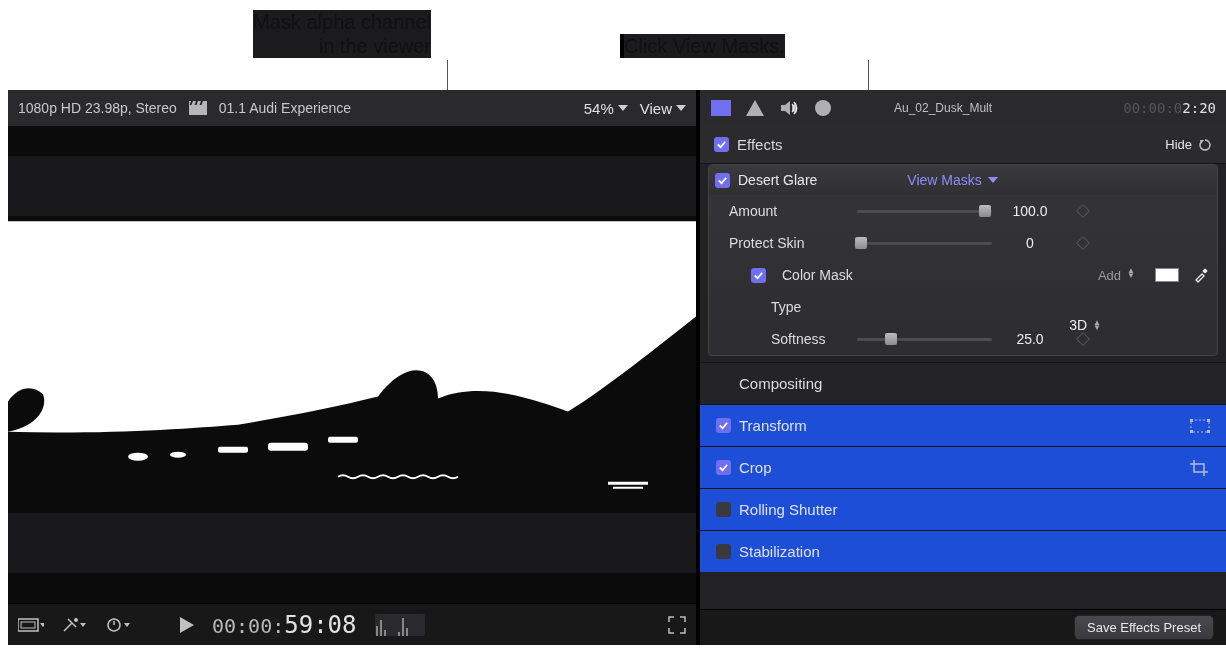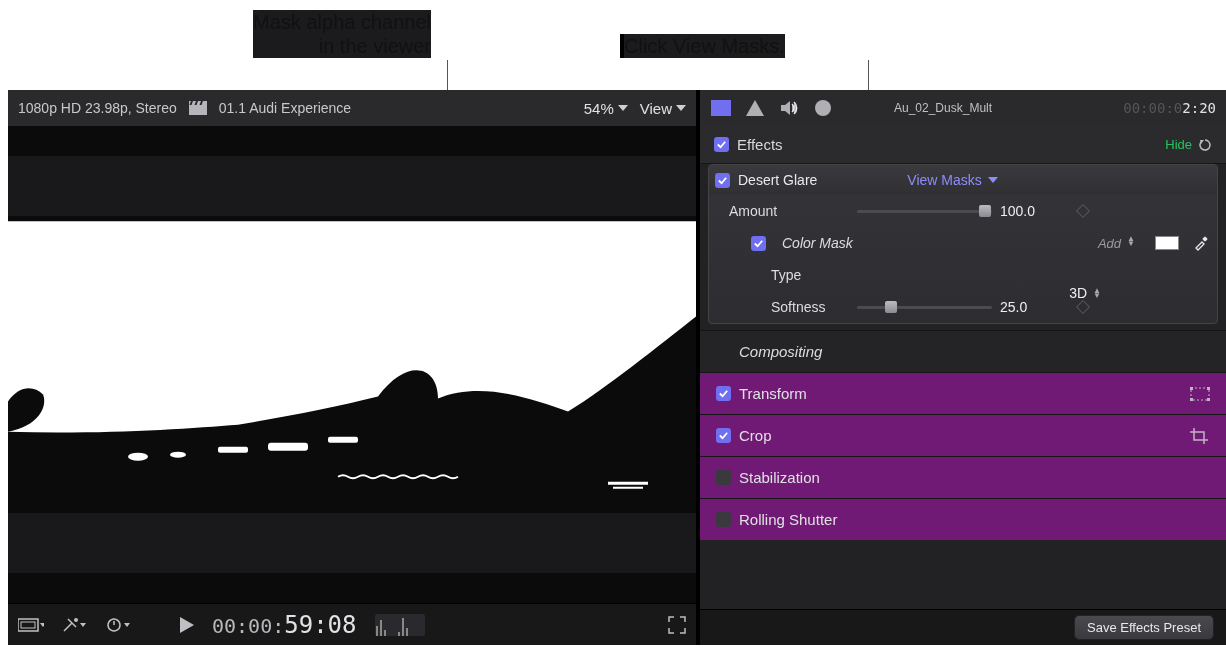--- a/index.html
+++ b/index.html
@@ -67,49 +67,49 @@
   .tab-icon.active svg path, .tab-icon.active svg rect { fill:var(--accent);}  
   .tab-icon svg path, .tab-icon svg rect, .tab-icon svg polygon, .tab-icon svg circle { fill:#b0b0b4;}
   .clipname { color:#c0c0c4; font-size:12px; margin-left: 48px;}
   .tc-head { font-family:"SF Mono",monospace; font-size:14px; margin-left:auto;}
   .tc-head .dim{ color:#555;}
   .tc-head .lit{ color:#e2e2e6;}
   
   .inspector { flex:1; overflow:hidden; padding:0; background:#222225;}
   
   .section-head { height:38px; display:flex; align-items:center; padding:0 14px; background:#2b2b2e; border-bottom:1px solid #161618; font-size:15px;}
-  .section-head .hide { margin-left:auto; color:#22c55e; font-size:13px; display:flex; align-items:center; gap:6px;}
+  .section-head .hide { margin-left:auto; color:#e5e5e5; font-size:13px; display:flex; align-items:center; gap:6px;}
   
   .eff-block { background:linear-gradient(#353539,#2d2d31); border:1px solid #444; border-radius:4px; margin:0 8px 6px 8px; overflow:hidden;}
   .eff-title { height:30px; display:flex; align-items:center; padding:0 6px; background:linear-gradient(#3a3a3e,#303033); font-size:14px; color:#e8e8ec;}
   .eff-title .vm { color:var(--accent-light); margin-left:90px; display:flex; align-items:center; gap:6px; font-size:14px;}
   
   .param { height:32px; display:flex; align-items:center; padding:0 8px 0 20px; font-size:14px; color:#ddd; gap:8px;}
-  .param.in1 { padding-left:42px;font-style:italic;}
+  .param.in1 { padding-left:42px;}
   .param.in2 { padding-left:62px;}
   .param .label { flex: 0 0 120px;}
   .param.in1 .label { flex: 0 0 98px;}
   .param.in2 .label { flex: 0 0 78px;}
   .slider { flex: 0 0 135px; height:3px; background:var(--slider-track); border-radius:2px; position:relative;}
   .slider .thumb { position:absolute; top:-5px; width:12px; height:12px; background:linear-gradient(#bcbcc0,#8a8a90); border-radius:2px; }
-  .val { width:60px; text-align:left; color:#eee;}
+  .val { width:60px; text-align:center; color:#eee;}
   .kf-diamond { width:10px; height:10px; transform:rotate(45deg); border:1px solid #555; margin-left:10px;}
   
   .addbtn { color:#9a9aa0; font-size:13px; display:flex; align-items:flex-start; gap:4px;}
   .swatch { width:24px; height:14px; background:#fff; border:1px solid #888; margin-left:12px;}
   .dropper { margin-left:6px;}
   .stepper-arrows { display:flex; flex-direction:column; line-height:5px; font-size:8px; color:#aaa; margin-left:2px;}
   
   .chk { width:15px; height:15px; border-radius:3px; background:var(--accent); display:flex; align-items:center; justify-content:center; margin-right:8px; flex-shrink:0;}
   .chk.off { background:#3a3a3e; }
   .chk svg { width:11px; height:11px;}
 
-  .row { height:42px; display:flex; align-items:center; padding:0 16px; border-top:1px solid #151517; background:#701a75; font-size:15px; color:#e0e0e4;}
+  .row { height:42px; display:flex; align-items:center; padding:0 16px; border-top:1px solid #151517; background:#1d4ed8; font-size:15px; color:#e0e0e4;}
   .row .shape { margin-left:auto; opacity:0.85;}
-  .row.plainhead { background:#242427; color:#ddd; border-top:1px solid #151517;font-style:italic;}
+  .row.plainhead { background:#242427; color:#ddd; border-top:1px solid #151517;}
   
   .bottom-bar { height:36px; background:var(--bottom-bg); border-top:1px solid #000; display:flex; align-items:center; justify-content:flex-end; padding:0 12px;}
   .preset-btn { background:linear-gradient(#4a4a4e,#3a3a3e); border:1px solid #222; border-radius:5px; padding:4px 12px; color:#e8e8ec; font-size:13px;}
   
   svg { display:block;}
 </style>
 </head>
 <body>
 
 <div class="frame">
@@ -307,20 +307,28 @@
 
           <div class="param">
             <span class="label">Amount</span>
             <div class="slider">
                 <div class="thumb" style="left:122px"></div>
               </div>
             <span class="val">100.0</span>
             <span class="kf-diamond"></span>
           </div>
 
+          <div class="param">
+            <span class="label">Protect Skin</span>
+            <div class="slider">
+                <div class="thumb" style="left:-2px"></div>
+              </div>
+            <span class="val">0</span>
+            <span class="kf-diamond"></span>
+          </div>
 
           <div class="param in1">
             <span class="chk">
                 <svg viewBox="0 0 12 12">
                   <path d="M2 6 L5 9 L10 3" stroke="#fff" stroke-width="2" fill="none"></path>
                 </svg>
               </span>
             <span class="label">Color Mask</span>
             <span class="spacer"></span>
             <span class="addbtn">
@@ -395,26 +403,26 @@
           <span class="shape">
               <svg width="20" height="16">
                 <path d="M4 0 L4 12 L18 12 M0 4 L14 4 L14 16" stroke="#cfcfd3" stroke-width="1.5" fill="none"></path>
               </svg>
             </span>
         </div>
 
 
         <div class="row">
           <span class="chk off"></span>
-          <span>Stabilization</span>
+          <span>Rolling Shutter</span>
         </div>
 
         <div class="row">
           <span class="chk off"></span>
-          <span>Rolling Shutter</span>
+          <span>Stabilization</span>
         </div>
       </div>
 
       <div class="bottom-bar">
         <button class="preset-btn">Save Effects Preset</button>
       </div>
     </div>
 
   </div>
 </div>

